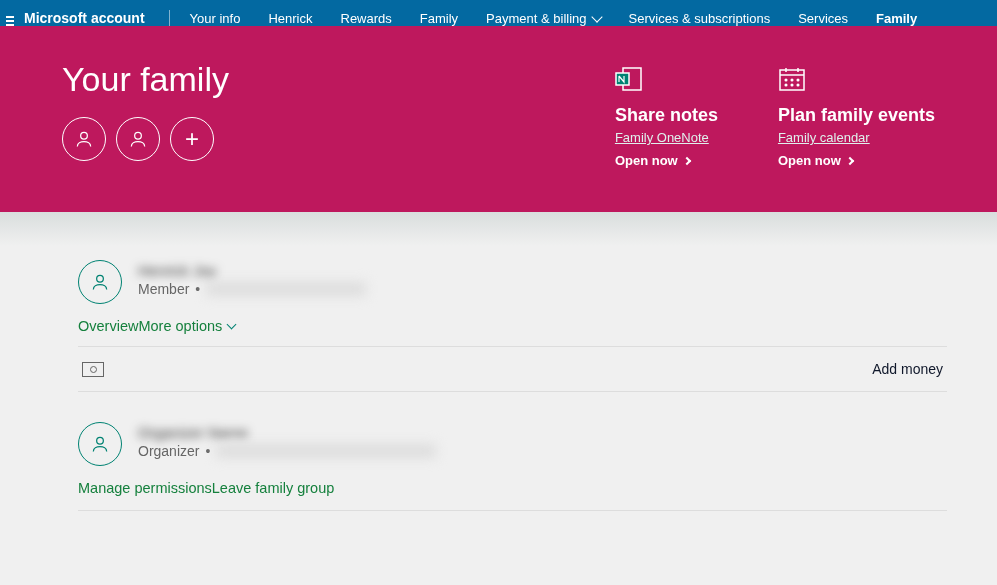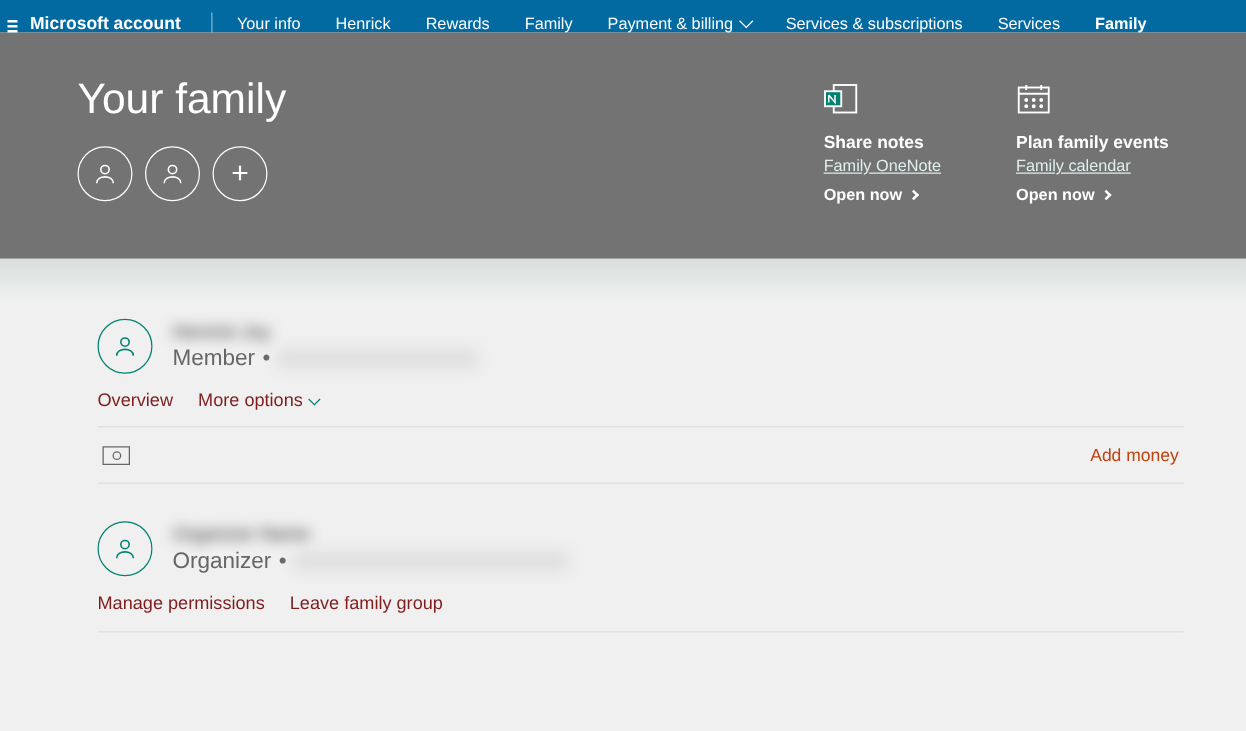--- a/index.html
+++ b/index.html
@@ -16,72 +16,72 @@
     }
     .topnav .menu-icon { width: 8px; display: flex; flex-direction: column; gap: 2px; margin-right: 10px;}
     .topnav .menu-icon span { display:block; height:2px; background:#fff; width:100%; }
     .topnav .brand { font-weight: 600; padding-right: 18px; font-size: 14px; }
     .topnav .divider { width:1px; height:16px; background: rgba(255,255,255,0.5); margin: 0 6px; }
     .topnav .navitem { padding: 0 14px; cursor: pointer; display:flex; align-items:center; gap:6px;}
     .topnav .navitem.active { font-weight:600; }
     .chev-down { width:8px; height:8px; border-right:1px solid #fff; border-bottom:1px solid #fff; transform: rotate(45deg); margin-bottom:3px;}
     
     .hero {
-      background: #737373;
+      background: #be185d;
       color: #fff;
       padding: 34px 62px 44px 62px;
       display: flex;
       justify-content: space-between;
       min-height: 170px;
     }
     .hero h1 { font-weight: 300; font-size: 34px; margin-bottom: 18px; }
     .circle-row { display:flex; gap:10px; }
     .circle-btn {
       width: 44px; height:44px; border:1px solid #fff; border-radius:50%;
       display:flex; align-items:center; justify-content:center; cursor:pointer;
     }
     .circle-btn svg { width:20px; height:20px; }
     .plus { font-size:24px; font-weight:300; line-height:1; }
     
     .hero-promos { display:flex; gap:60px; padding-top:6px;}
     .promo { font-size:13px; }
-    .promo .ptitle { font-weight:600; margin-top:10px; font-size:14px;}
+    .promo .ptitle { font-weight:600; margin-top:10px; font-size:18px;}
     .promo .psub { margin-top:4px; color:#e0f0ed;text-decoration:underline;}
     .promo .popen { margin-top:8px; font-weight:600; display:flex; align-items:center; gap:6px; cursor:pointer;}
     .chev-right { width:6px; height:6px; border-right:2px solid #fff; border-top:2px solid #fff; transform: rotate(45deg);}
     .promo-icon { width:28px; height:26px; }
     
     .gradient { height: 34px; background: linear-gradient(#d9dedd, #f0f0f0); }
     
     .content { padding: 14px 50px 0 78px; }
     .member-card { margin-bottom: 30px; }
     .member-head { display:flex; align-items:flex-start; gap:16px; margin-bottom: 14px;}
     .avatar-outline {
       width:44px; height:44px; border:1px solid #008272; border-radius:50%;
       display:flex; align-items:center; justify-content:center;
     }
     .avatar-outline svg { width:20px; height:20px; }
     .member-info { padding-top:2px; }
     .member-name { font-size:15px; color:#333; filter: blur(5px); }
-    .member-role { font-size:18px; color:#666; margin-top:2px; display:flex; align-items:center; gap:6px;}
+    .member-role { font-size:14px; color:#666; margin-top:2px; display:flex; align-items:center; gap:6px;}
     .member-email { filter: blur(6px); color:#999; display:inline-block; width:160px; height:14px; background:#ddd; border-radius:2px;}
     
-    .member-links { display:flex; gap:20px; font-size:14.5px; color:#7f1d1d; margin-bottom: 12px; }
+    .member-links { display:flex; font-size:14.5px; color:#15803d; margin-bottom: 12px; }
     .member-links .mlink { cursor:pointer; display:flex; align-items:center; gap:6px;}
     .small-chev { width:7px; height:7px; border-right:1px solid #008272; border-bottom:1px solid #008272; transform: rotate(45deg); margin-bottom:3px;}
     
     .strip {
       border-top:1px solid #ddd; border-bottom:1px solid #ddd;
       padding: 14px 4px; display:flex; align-items:center; justify-content:space-between;
       font-size:14px; color:#555;
     }
     .strip-left { display:flex; align-items:center; gap:22px; }
     .money-icon { width:22px; height:15px; border:1.5px solid #666; position:relative; display:flex; align-items:center; justify-content:center;}
     .money-icon::after { content:''; width:5px; height:5px; border:1.5px solid #666; border-radius:50%;}
-    .strip-action { color:#c2410c; cursor:pointer; }
+    .strip-action { color:#0f172a; cursor:pointer; }
     
     .org-border { border-bottom:1px solid #ddd; margin-top:14px;}
   </style>
 </head>
 <body>
 
 <div class="topnav">
   <div class="menu-icon">
       <span></span>
       <span></span>

